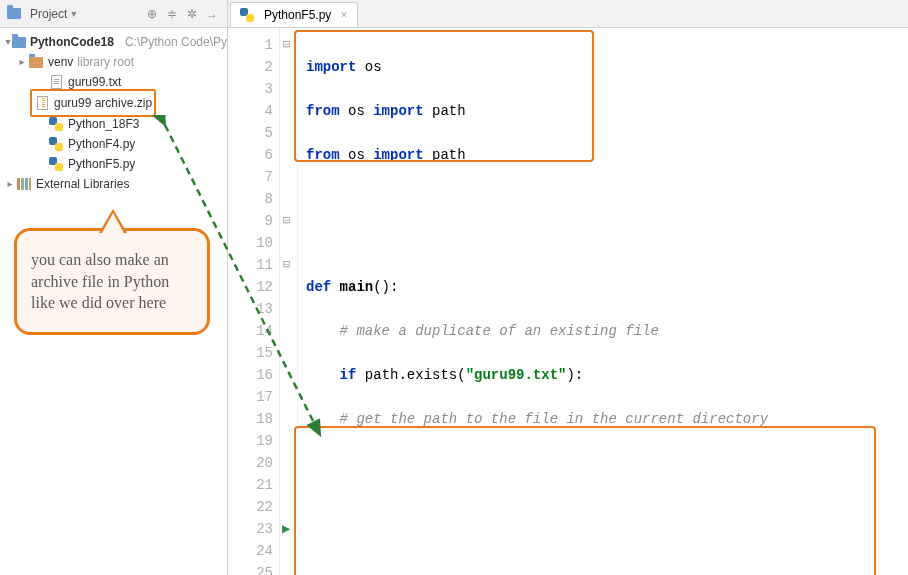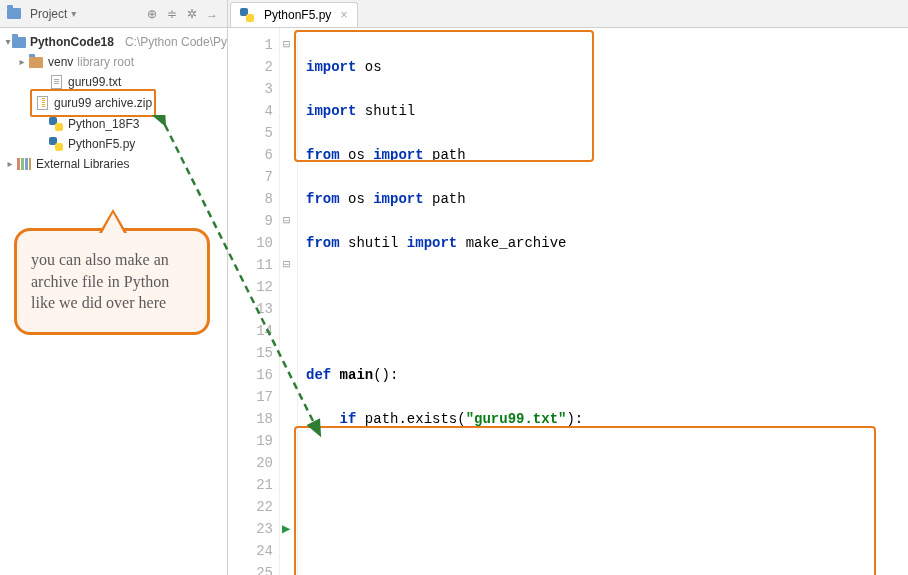--- a/index.html
+++ b/index.html
@@ -105,20 +105,26 @@
       <div class="tree-row indent2">
         <span class="ticon">
             <span class="py-icon"></span>
           </span>
         <span>Python_18F3</span>
       </div>
       <div class="tree-row indent2">
         <span class="ticon">
             <span class="py-icon"></span>
           </span>
+        <span>PythonF4.py</span>
+      </div>
+      <div class="tree-row indent2">
+        <span class="ticon">
+            <span class="py-icon"></span>
+          </span>
         <span>PythonF5.py</span>
       </div>
       <div class="tree-row">
         <span class="chev">▸</span>
         <span class="ticon">
             <span class="lib-icon"></span>
           </span>
         <span>External Libraries</span>
       </div>
     </div>
@@ -163,28 +169,28 @@
           <div>25</div>
         </div>
       <div class="gutter2">
         <div class="marker minus" style="position:absolute;top:6px">⊟</div>
         <div class="marker minus" style="position:absolute;top:182px">⊟</div>
         <div class="marker minus" style="position:absolute;top:226px">⊟</div>
         <div class="marker play" style="position:absolute;top:490px">▶</div>
       </div>
       <div class="code">
 <div class="code-line"><span class="kw">import</span><span> os</span></div>
-<div class="code-line"><span class="kw">import</span><span> shutil</span></div>
 <div class="code-line"><span class="kw">from</span><span> os </span><span class="kw">import</span><span> path</span></div>
 <div class="code-line"><span class="kw">from</span><span> os </span><span class="kw">import</span><span> path</span></div>
-<div class="code-line"><span class="kw">from</span><span> shutil </span><span class="kw">import</span><span> make_archive</span></div>
 <div class="code-line"></div>
 <div class="code-line"></div>
 <div class="code-line"><span class="kw">def </span><span class="fn">main</span><span>():</span></div>
+<div class="code-line"><span class="cmt">    # make a duplicate of an existing file</span></div>
 <div class="code-line"><span>    </span><span class="kw">if</span><span> path.exists(</span><span class="str">"guru99.txt"</span><span>):</span></div>
+<div class="code-line"><span class="cmt">    # get the path to the file in the current directory</span></div>
 
 
 
 
 
 
 
 
 
 

